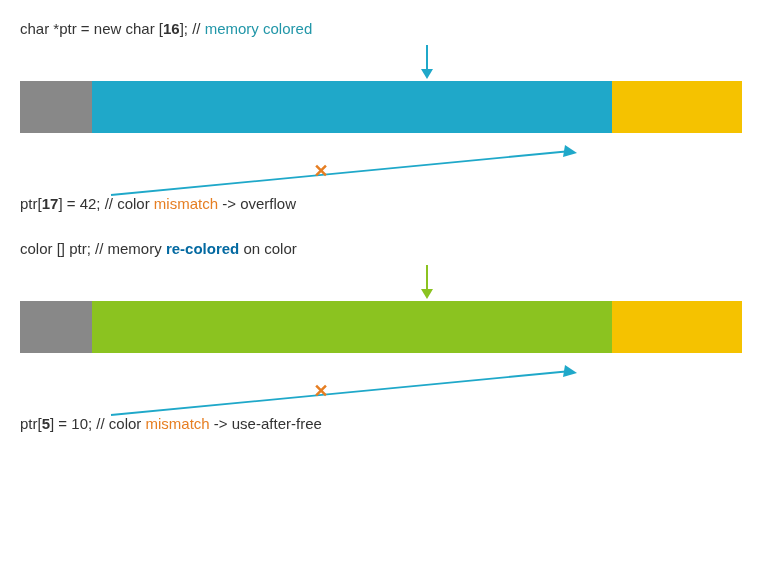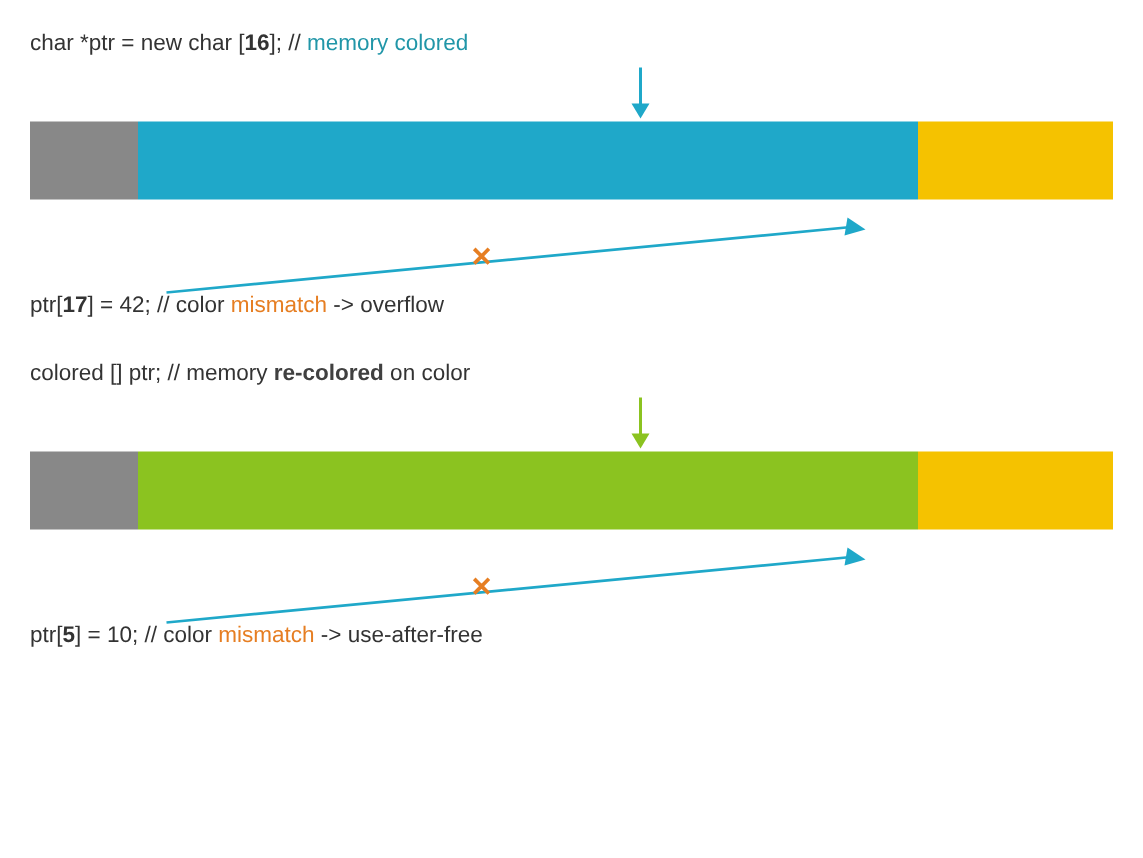--- a/index.html
+++ b/index.html
@@ -19,21 +19,21 @@
     }
 
     
     .code-line {
       font-size: 15px;
       color: #333;
       margin-bottom: 8px;
       font-family: 'Segoe UI', Arial, sans-serif;
     }
     .code-comment { color: #2196a8; }
-    .code-highlight-green { color: #404040; font-weight: 600; }
+    .code-highlight-green { color: #0369a1; font-weight: 600; }
     .code-highlight-orange { color: #e67e22; font-weight: 400; }
     .code-bold { font-weight: 700; text-align: center; }
 
     
     .memory-section {
       display: flex;
       align-items: stretch;
       height: 52px;
       margin-bottom: 0;
       position: relative;
@@ -135,21 +135,21 @@
       <span class="code-highlight-orange">mismatch</span>
       <span> -&gt; overflow</span>
     </div>
   </div>
 
   <div class="section-gap"></div>
 
   <div class="block">
 
     <div class="code-line">
-      <span>colored [] ptr; // memory </span>
+      <span>color [] ptr; // memory </span>
       <span class="code-highlight-green">re-colored</span>
       <span> on color</span>
     </div>
 
     <div class="pointer-arrow-area" style="height:36px; position:relative; margin-left: 72px;">
       <svg width="20" height="36" viewBox="0 0 20 36" style="position:absolute; left:10px; top:0;">
         <line x1="10" y1="0" x2="10" y2="28" stroke="#8bc320" stroke-width="2"></line>
         <polygon points="4,24 10,34 16,24" fill="#8bc320"></polygon>
       </svg>
     </div>

